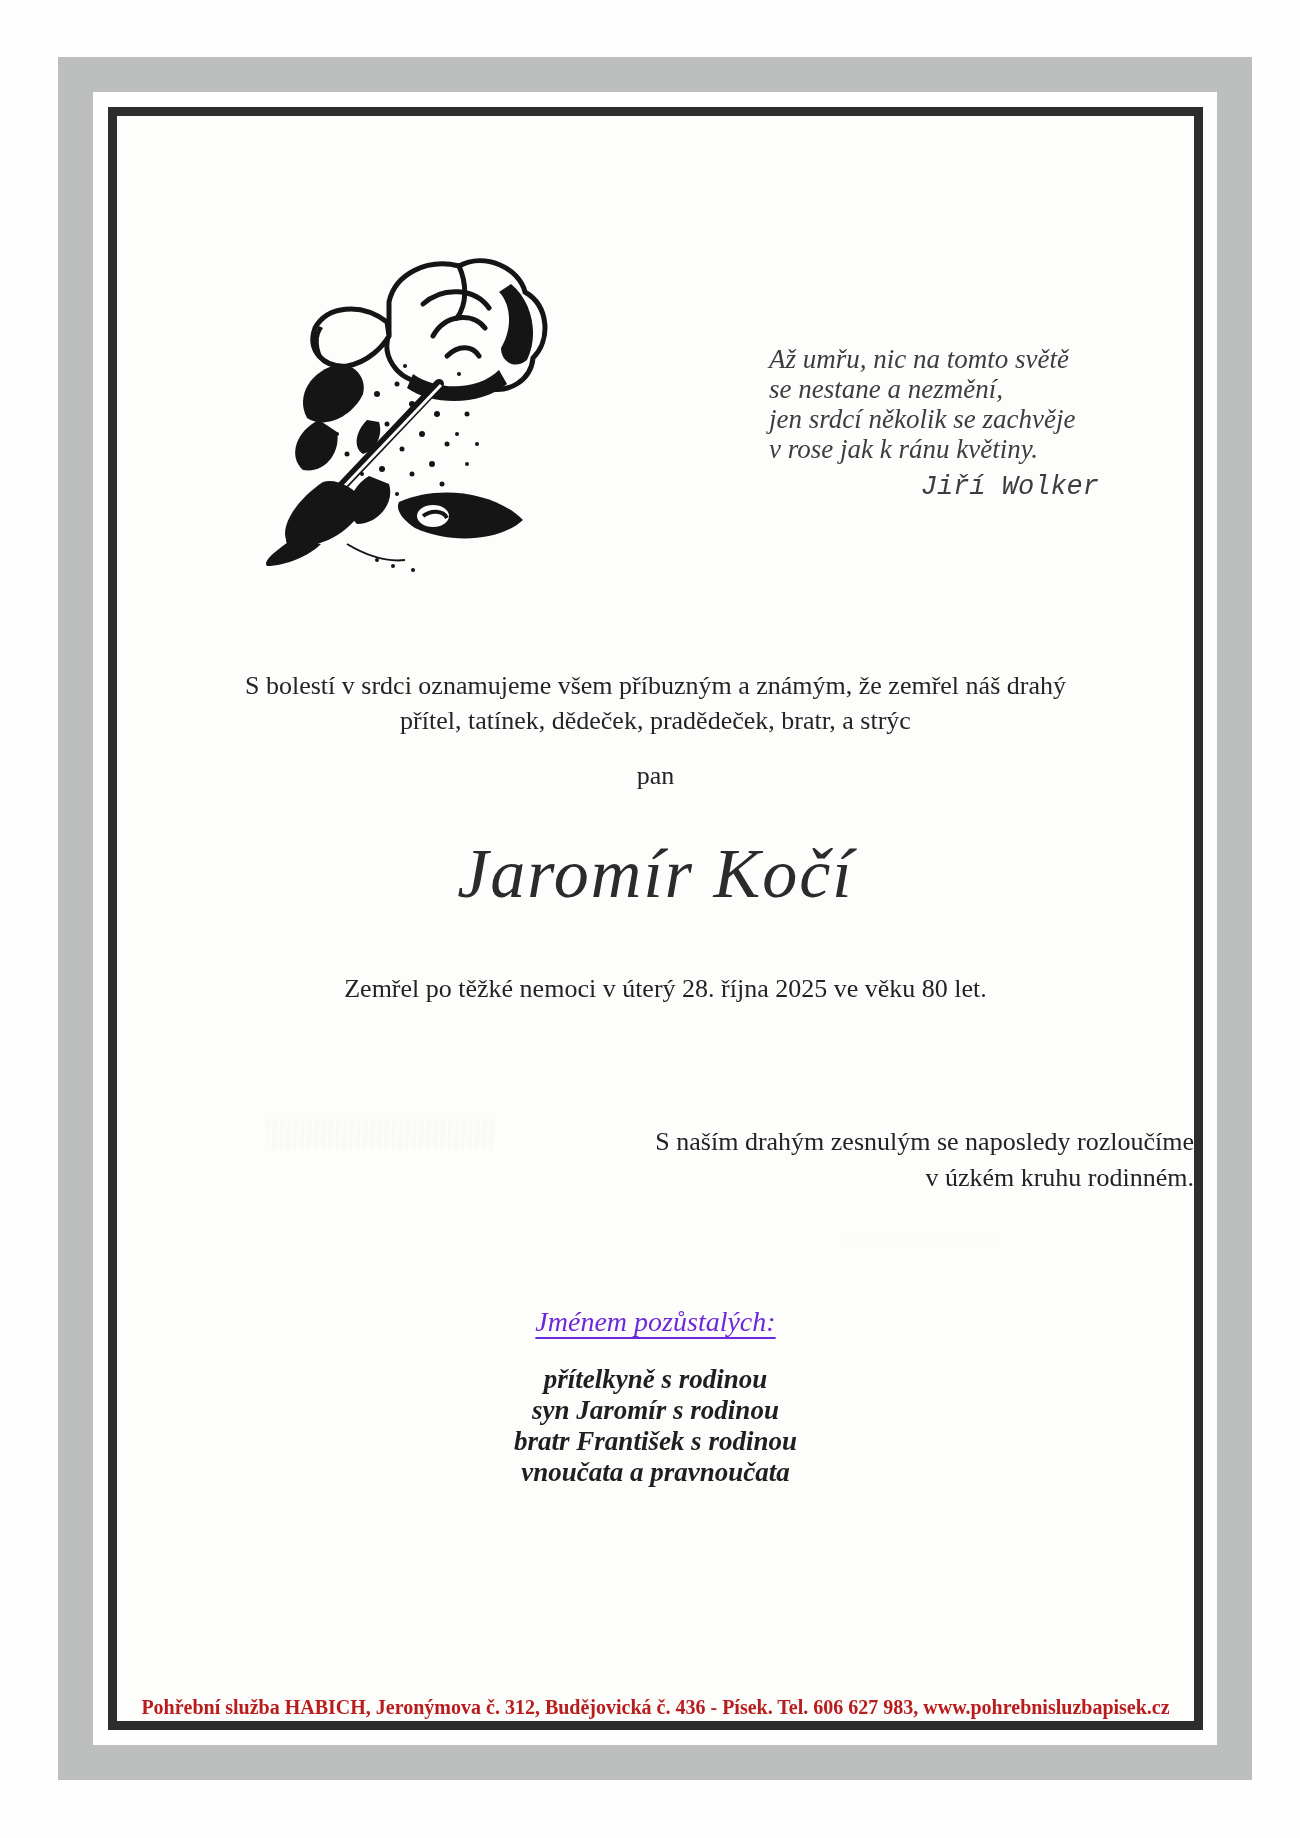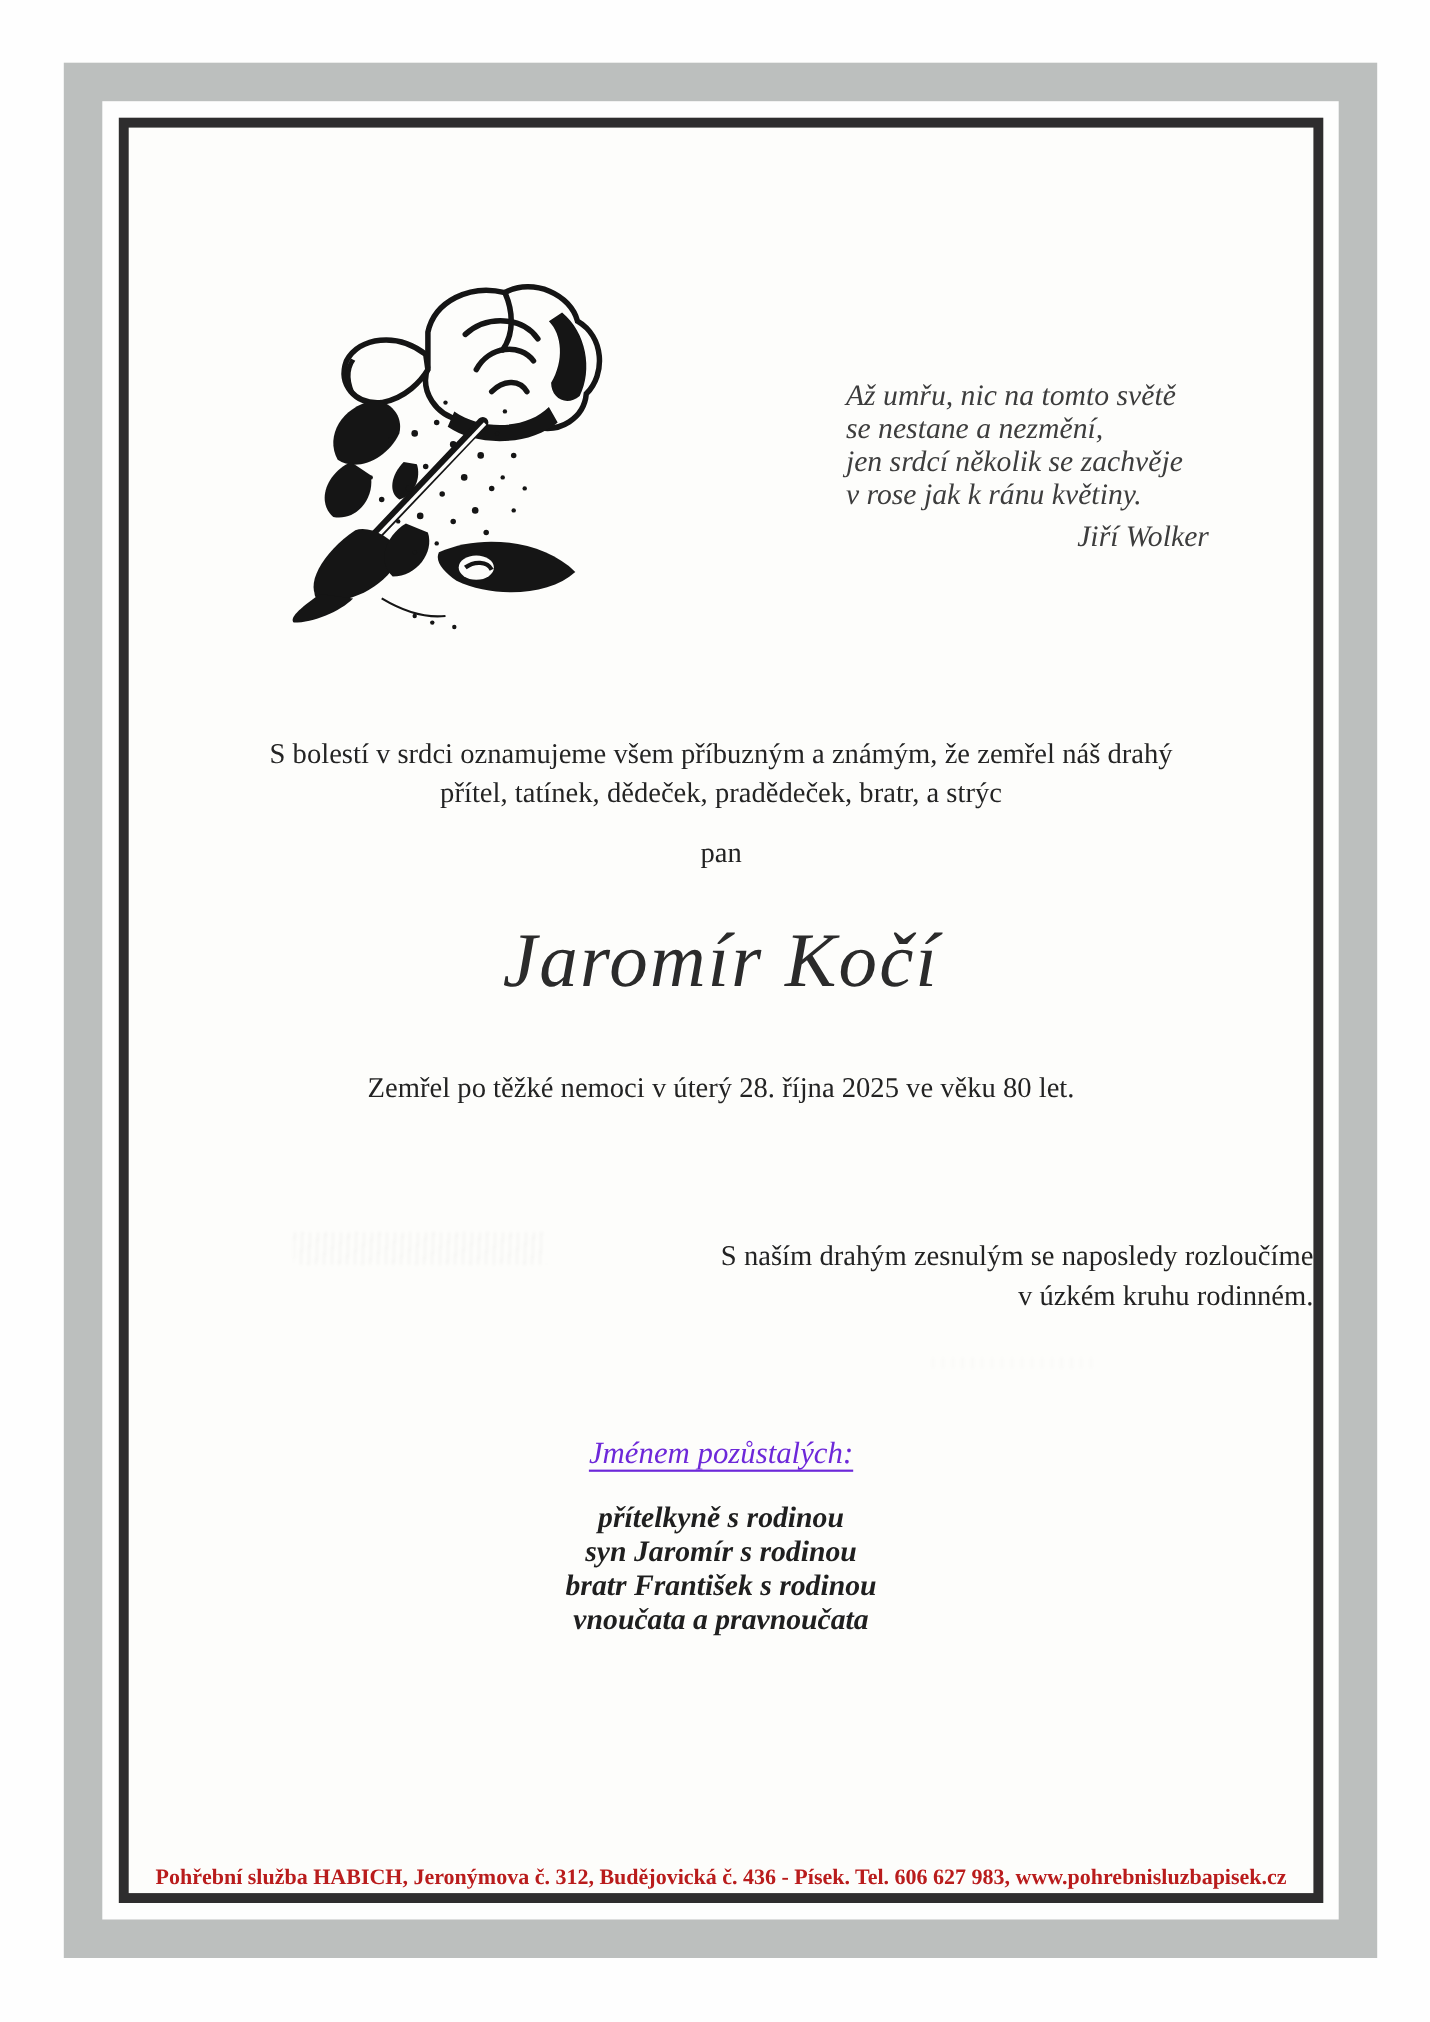--- a/index.html
+++ b/index.html
@@ -40,20 +40,21 @@
     width:336px;
     font-style:italic;
     font-size:27px; line-height:30px;
     color:#3d3d3d;
     white-space:nowrap;
   }
   .poem-author {
     text-align:right;
     padding-right:6px;
     margin-top:8px;
+    font-family:Liberation Mono, monospace;
   }
 
   .intro {
     position:absolute; left:0; top:552px; width:100%;
     text-align:center;
     font-size:26px; line-height:35px;
     color:#242424;
   }
   .salutation {
     position:absolute; left:0; top:645px; width:100%;
@@ -62,21 +63,21 @@
   .deceased-name {
     position:absolute; left:0; top:690px; width:100%;
     text-align:center;
     font-size:70px;
     font-style:italic;
     letter-spacing:2px;
     color:#2b2b2b;
     margin-top:28px;
   }
   .death-line {
-    position:absolute; left:0; top:858px; width:100%;
+    position:absolute; left:10px; top:858px; width:100%;
     text-align:center; font-size:26px;
   }
   .farewell {
     position:absolute; left:0; top:1008px; width:100%;
     text-align:right; font-size:26px; line-height:36px;
   }
   .survivors-heading {
     position:absolute; left:0; top:1190px; width:100%;
     text-align:center;
     font-size:28px; font-style:italic;

